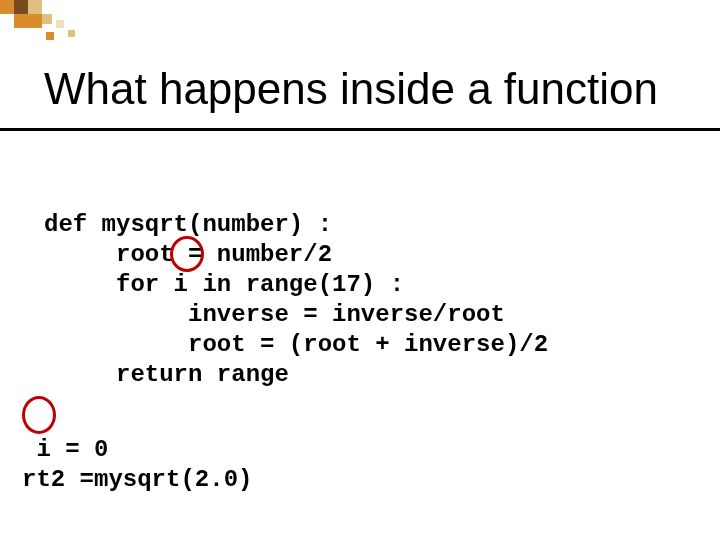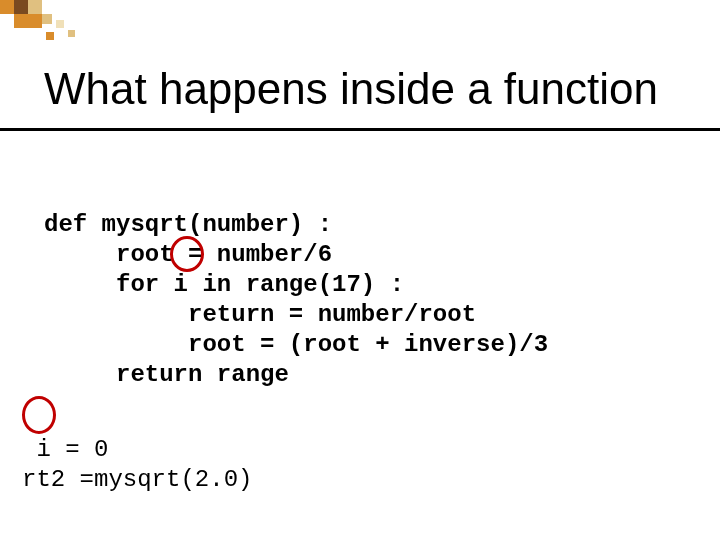--- a/index.html
+++ b/index.html
@@ -53,21 +53,21 @@
     line-height: 30px;
     color: #000;
     white-space: pre;
   }
   .code2 {
     position: absolute;
     left: 22px;
     top: 405px;
     font-family: "Consolas", "Menlo", "Courier New", monospace;
     font-size: 24px;
-    font-weight: normal;
+    font-weight: bold;
     line-height: 30px;
     color: #000;
     white-space: pre;
   }
   .circle {
     position: absolute;
     border: 3px solid #c00000;
     border-radius: 50%;
     background: transparent;
     pointer-events: none;
@@ -89,24 +89,24 @@
     <div class="sq" style="left:46px; top:32px; width:8px;  height:8px;  background:#d98c2b;"></div>
     <div class="sq" style="left:68px; top:30px; width:7px;  height:7px;  background:#e0c080;"></div>
   </div>
 
   <div class="title">What happens inside a function</div>
 
   <div class="rule"></div>
 
   <div class="code">
 <span>def mysqrt(number) :</span>
-<span>     root = number/6</span>
+<span>     root = number/2</span>
 <span>     for i in range(17) :</span>
-<span>          return = number/root</span>
-<span>          root = (root + inverse)/3</span>
+<span>          inverse = inverse/root</span>
+<span>          root = (root + inverse)/2</span>
 <span>     return range</span></div>
 
   <div class="code2">
 <span> i = 0</span>
 <span>rt2 =mysqrt(2.0)</span></div>
 
   <div class="circle" style="left:170px; top:236px; width:28px; height:30px;"></div>
 
   <div class="circle" style="left:22px; top:396px; width:28px; height:32px;"></div>
 

